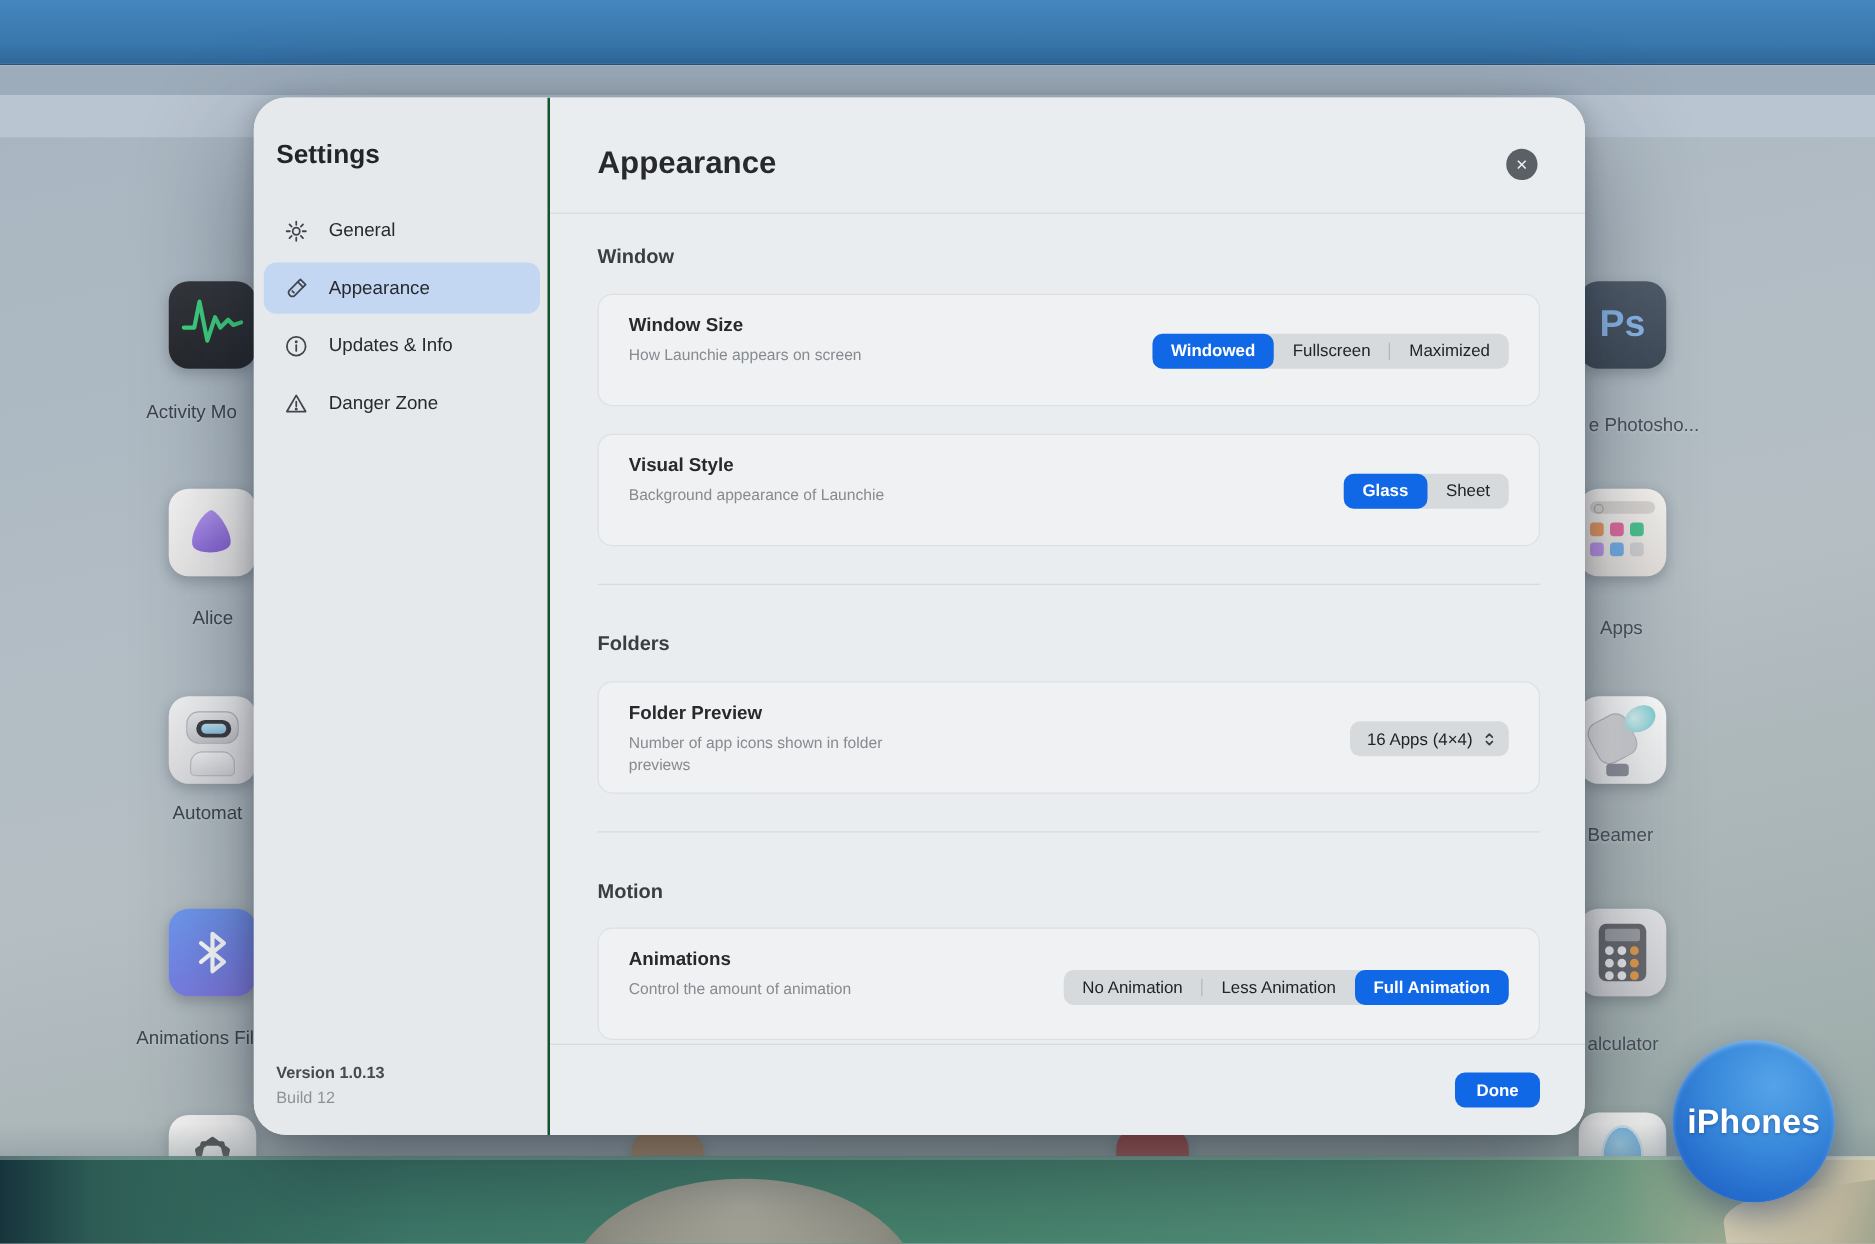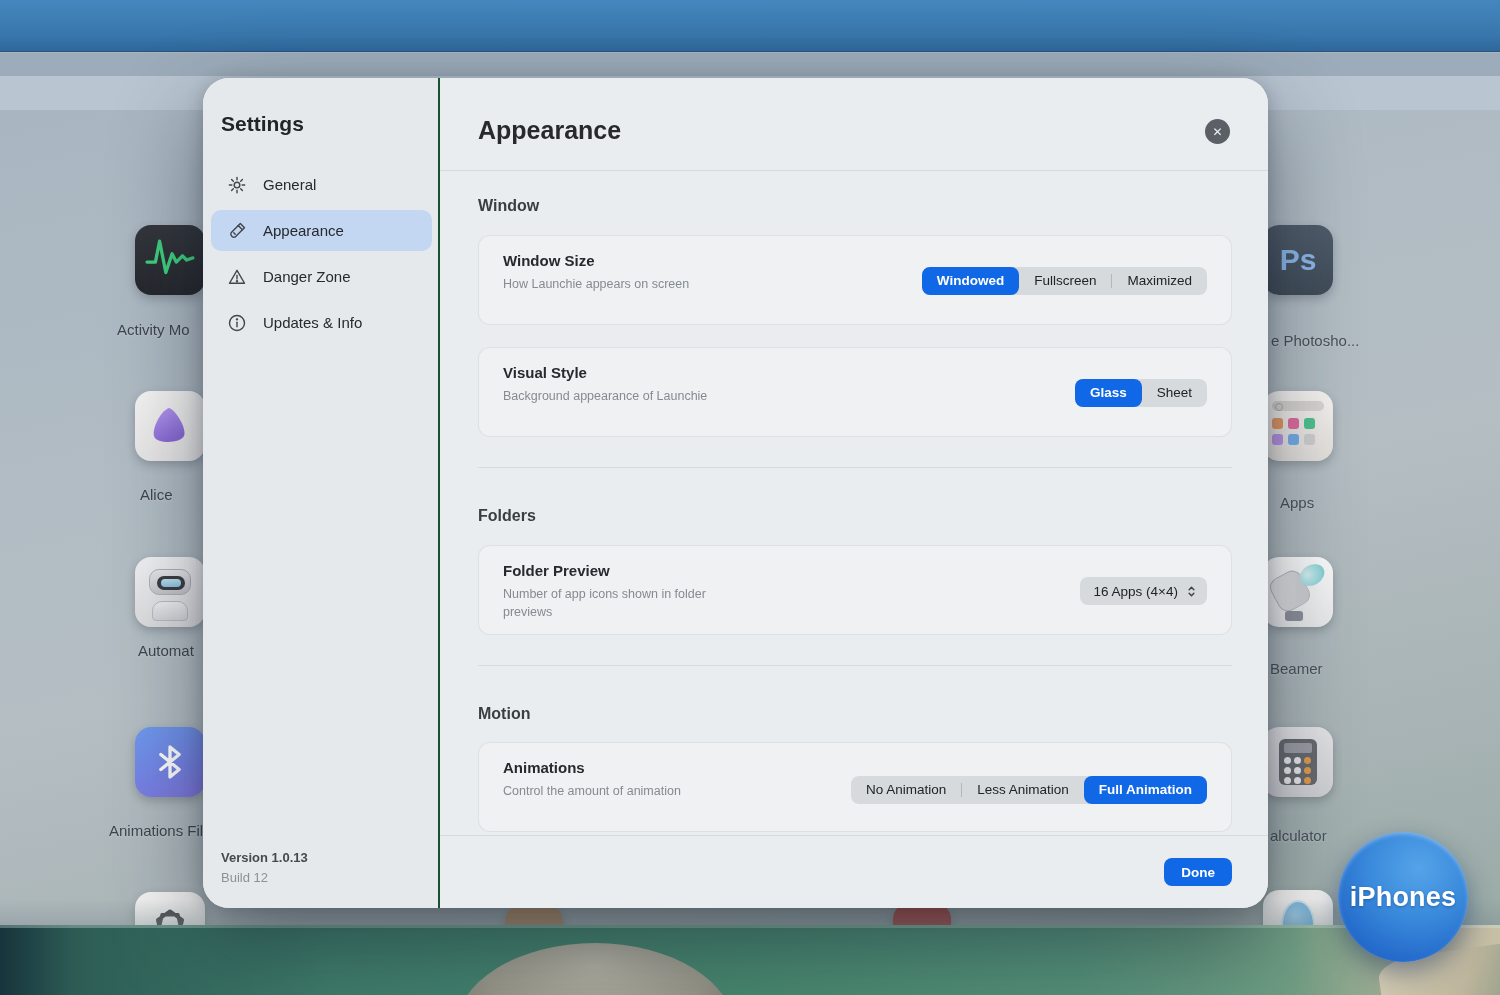--- a/index.html
+++ b/index.html
@@ -158,21 +158,21 @@
       <svg viewBox="0 0 44 42" style="width:44px;height:42px;">
         <defs>
           <linearGradient id="pg" x1="0" y1="0" x2="0.4" y2="1">
             <stop offset="0" stop-color="#b79af2"></stop>
               <stop offset="1" stop-color="#8a6ad6"></stop>
           </linearGradient>
         </defs>
         <path d="M21 3 C28 5 39 24 36 31 C33 38 12 39 7 33 C2 27 12 6 21 3 Z" fill="url(#pg)"></path>
       </svg>
     </div>
-    <div class="app-label" style="left:140px; top:376px;">Alice</div>
+    <div class="app-label" style="left:154px; top:376px;">Alice</div>
 
     <div class="app icon-automator" style="left:135px; top:447px;">
       <div class="automator-head">
         <div class="automator-visor">
           <div class="automator-lens"></div>
         </div>
       </div>
       <div class="automator-body"></div>
     </div>
     <div class="app-label" style="left:138px; top:532px;">Automat</div>
@@ -268,35 +268,35 @@
         <div class="sb-item active">
           <svg class="nav-ico" viewBox="0 0 24 24" fill="none" stroke="currentColor" stroke-width="1.7" stroke-linecap="round" stroke-linejoin="round">
             <path d="M13.5 5.5 L18.5 10.5 L10.5 18.5 C9.3 19.7 7.3 19.7 6.1 18.5 L5.5 17.9 C4.3 16.7 4.3 14.7 5.5 13.5 Z"></path>
             <path d="M13.5 5.5 L16 3 L21 8 L18.5 10.5"></path>
             <path d="M8.2 14.2 L9.8 15.8"></path>
           </svg>
           <span class="nav-label">Appearance</span>
         </div>
 
         <div class="sb-item">
+          <svg class="nav-ico" viewBox="0 0 24 24" fill="none" stroke="currentColor" stroke-width="1.7" stroke-linecap="round">
+            <circle cx="12" cy="12" r="9"></circle>
+            <path d="M12 11v5.5"></path>
+            <circle cx="12" cy="7.6" r="0.6" fill="currentColor"></circle>
+          </svg>
+          <span class="nav-label">Updates &amp; Info</span>
+        </div>
+
+        <div class="sb-item">
           <svg class="nav-ico" viewBox="0 0 24 24" fill="none" stroke="currentColor" stroke-width="1.7" stroke-linecap="round" stroke-linejoin="round">
             <path d="M12 4 L21 19.5 H3 Z"></path>
             <path d="M12 10v4.5"></path>
             <circle cx="12" cy="17" r="0.6" fill="currentColor"></circle>
           </svg>
           <span class="nav-label">Danger Zone</span>
-        </div>
-
-        <div class="sb-item">
-          <svg class="nav-ico" viewBox="0 0 24 24" fill="none" stroke="currentColor" stroke-width="1.7" stroke-linecap="round">
-            <circle cx="12" cy="12" r="9"></circle>
-            <path d="M12 11v5.5"></path>
-            <circle cx="12" cy="7.6" r="0.6" fill="currentColor"></circle>
-          </svg>
-          <span class="nav-label">Updates &amp; Info</span>
         </div>
       </div>
 
       <div class="sb-version">Version 1.0.13</div>
       <div class="sb-build">Build 12</div>
     </div>
 
     <div class="main">
       <div class="hdr-title">Appearance</div>
       <div class="close-btn">

